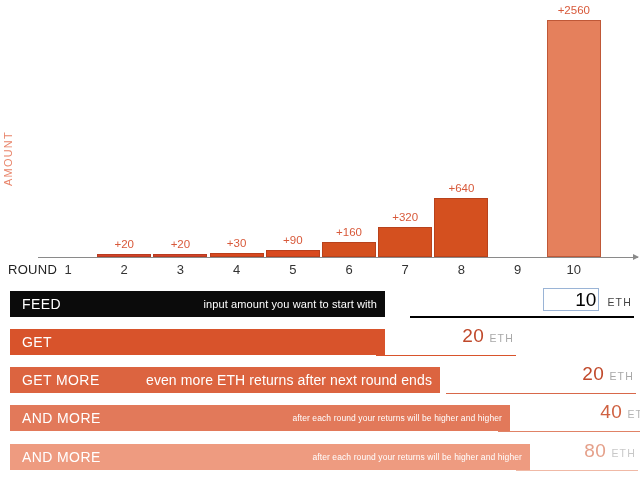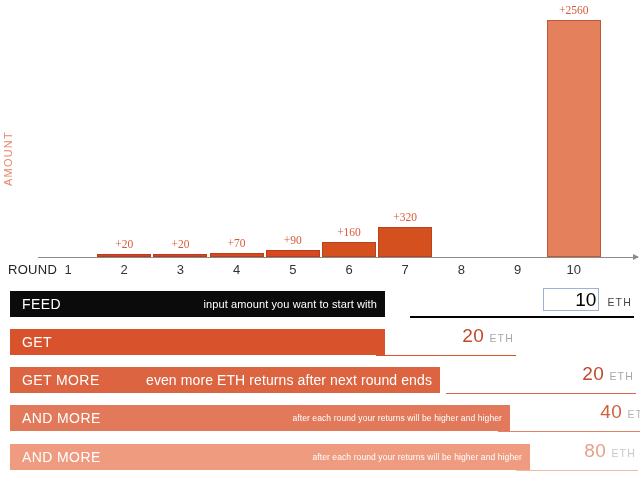--- a/index.html
+++ b/index.html
@@ -44,21 +44,20 @@
     left:8px;top:262px;
     font-size:13px;
     color:#222;
     letter-spacing:0.3px;
   }
   .bars{position:absolute;left:0;top:0;width:640px;height:257px;}
   .bar-col{
     position:absolute;
     bottom:0;
     height:257px;
-    font-family:Liberation Serif, serif;
   }
   .bar-rect{
     position:absolute;
     bottom:0;
     left:0;right:0;
   }
   .bar-value{
     position:absolute;
     left:0;right:0;
     text-align:center;
@@ -155,33 +154,37 @@
         <div class="bar-col" style="left: 97.2px; width: 54px;">
           <div class="bar-rect" style="height: 3px; background: rgb(212, 66, 41); border: 1px solid rgba(160, 55, 25, 0.55); box-sizing: border-box;"></div>
           <div class="bar-value" style="bottom: 7px;">+20</div>
         </div>
         <div class="bar-col" style="left: 153.4px; width: 54px;">
           <div class="bar-rect" style="height: 3px; background: rgb(212, 66, 41); border: 1px solid rgba(160, 55, 25, 0.55); box-sizing: border-box;"></div>
           <div class="bar-value" style="bottom: 7px;">+20</div>
         </div>
         <div class="bar-col" style="left: 209.6px; width: 54px;">
           <div class="bar-rect" style="height: 4px; background: rgb(216, 73, 31); border: 1px solid rgba(160, 55, 25, 0.55); box-sizing: border-box;"></div>
-          <div class="bar-value" style="bottom: 8px;">+70</div>
+          <div class="bar-value" style="bottom: 8px;">+30</div>
         </div>
         <div class="bar-col" style="left: 265.8px; width: 54px;">
           <div class="bar-rect" style="height: 7px; background: rgb(216, 73, 31); border: 1px solid rgba(160, 55, 25, 0.55); box-sizing: border-box;"></div>
           <div class="bar-value" style="bottom: 11px;">+90</div>
         </div>
         <div class="bar-col" style="left: 322px; width: 54px;">
           <div class="bar-rect" style="height: 15px; background: rgb(212, 80, 31); border: 1px solid rgba(160, 55, 25, 0.55); box-sizing: border-box;"></div>
           <div class="bar-value" style="bottom: 19px;">+160</div>
         </div>
         <div class="bar-col" style="left: 378.2px; width: 54px;">
           <div class="bar-rect" style="height: 30px; background: rgb(212, 80, 31); border: 1px solid rgba(160, 55, 25, 0.55); box-sizing: border-box;"></div>
           <div class="bar-value" style="bottom: 34px;">+320</div>
+        </div>
+        <div class="bar-col" style="left: 434.4px; width: 54px;">
+          <div class="bar-rect" style="height: 59px; background: rgb(212, 80, 31); border: 1px solid rgba(160, 55, 25, 0.55); box-sizing: border-box;"></div>
+          <div class="bar-value" style="bottom: 63px;">+640</div>
         </div>
         <div class="bar-col" style="left: 546.8px; width: 54px;">
           <div class="bar-rect" style="height: 237px; background: rgb(229, 128, 92); border: 1px solid rgba(160, 55, 25, 0.55); box-sizing: border-box;"></div>
           <div class="bar-value" style="bottom: 241px;">+2560</div>
         </div>
       </div>
     <div class="axis-line"></div>
     <div class="round-label">ROUND</div>
     <div id="ticks-host">
         <div class="tick" style="left: 53px;">1</div>

